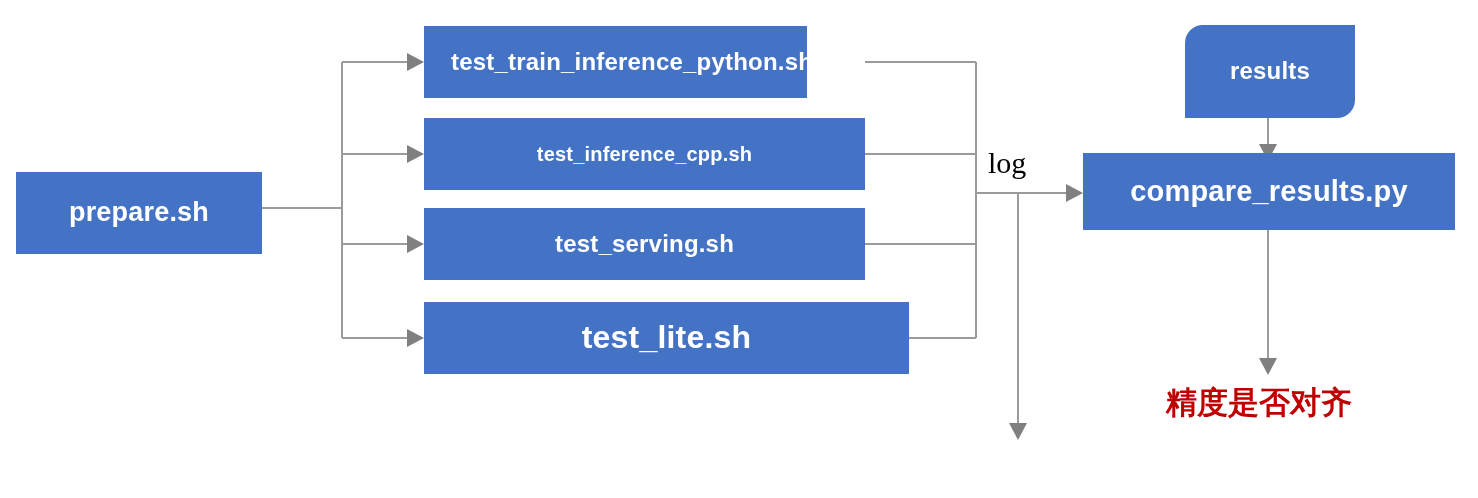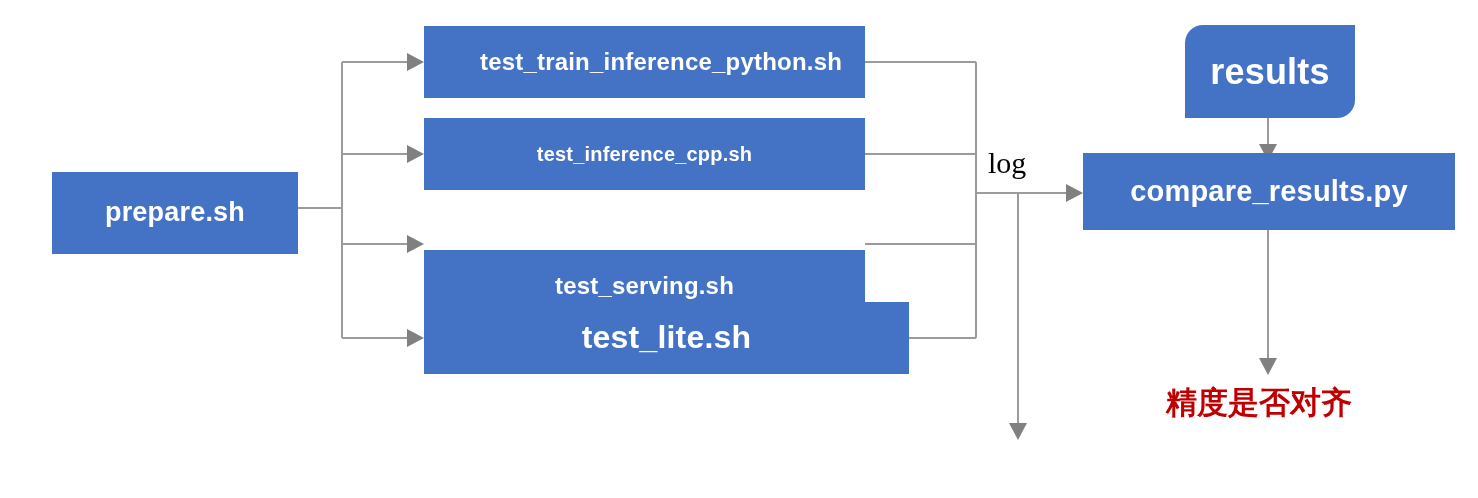--- a/index.html
+++ b/index.html
@@ -59,26 +59,26 @@
     text-align: right;
   }
   .edge-label {
     position: absolute;
     color: #000000;
     white-space: nowrap;
     font-family: Liberation Serif, serif;
   }
 
   
-  #node-prepare      { left: 16px;   top: 172px; width: 246px; height: 82px;  font-size: 27px; margin-left: 36px; }
-  #node-train        { left: 424px;  top: 26px;  width: 441px; height: 72px;  font-size: 24px; padding-left: 33px; }
+  #node-prepare      { left: 16px;   top: 172px; width: 246px; height: 82px;  font-size: 27px; }
+  #node-train        { left: 424px;  top: 26px;  width: 383px; height: 72px;  font-size: 24px; padding-left: 33px; }
   #node-cpp          { left: 424px;  top: 118px; width: 441px; height: 72px;  font-size: 20px; }
-  #node-serving      { left: 424px;  top: 208px; width: 441px; height: 72px;  font-size: 24px; margin-top: 42px; }
+  #node-serving      { left: 424px;  top: 208px; width: 441px; height: 72px;  font-size: 24px; }
   #node-lite         { left: 424px;  top: 302px; width: 485px; height: 72px;  font-size: 32px; }
-  #node-results      { left: 1185px; top: 25px;  width: 170px; height: 93px;  font-size: 36px; text-align: center; }
+  #node-results      { left: 1185px; top: 25px;  width: 170px; height: 93px;  font-size: 24px; text-align: center; }
   #node-compare      { left: 1083px; top: 153px; width: 372px; height: 77px;  font-size: 29px; }
 
   
   #label-log         { left: 988px;  top: 146px; font-size: 30px; }
   #note-function     { left: 913px;  top: 447px; font-size: 31px; }
   #note-precision    { left: 1166px; top: 382px; font-size: 31px; }
 </style>
 </head>
 <body>
 

